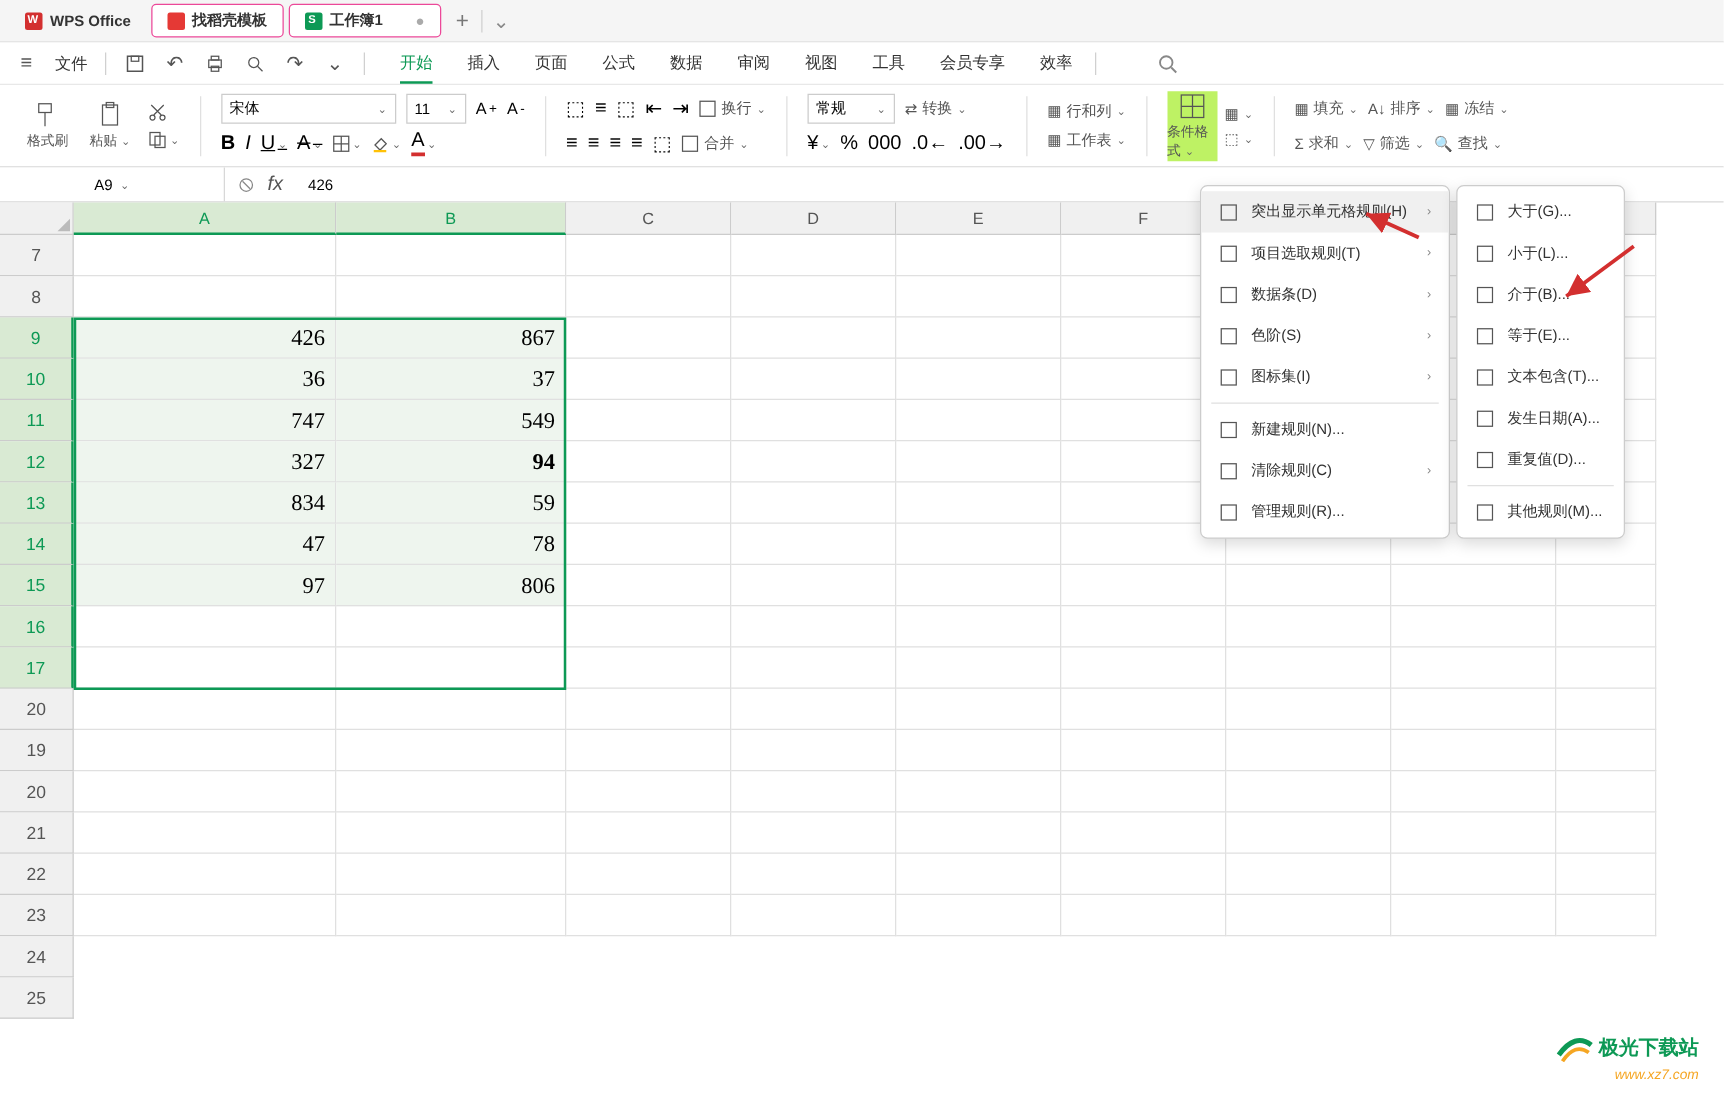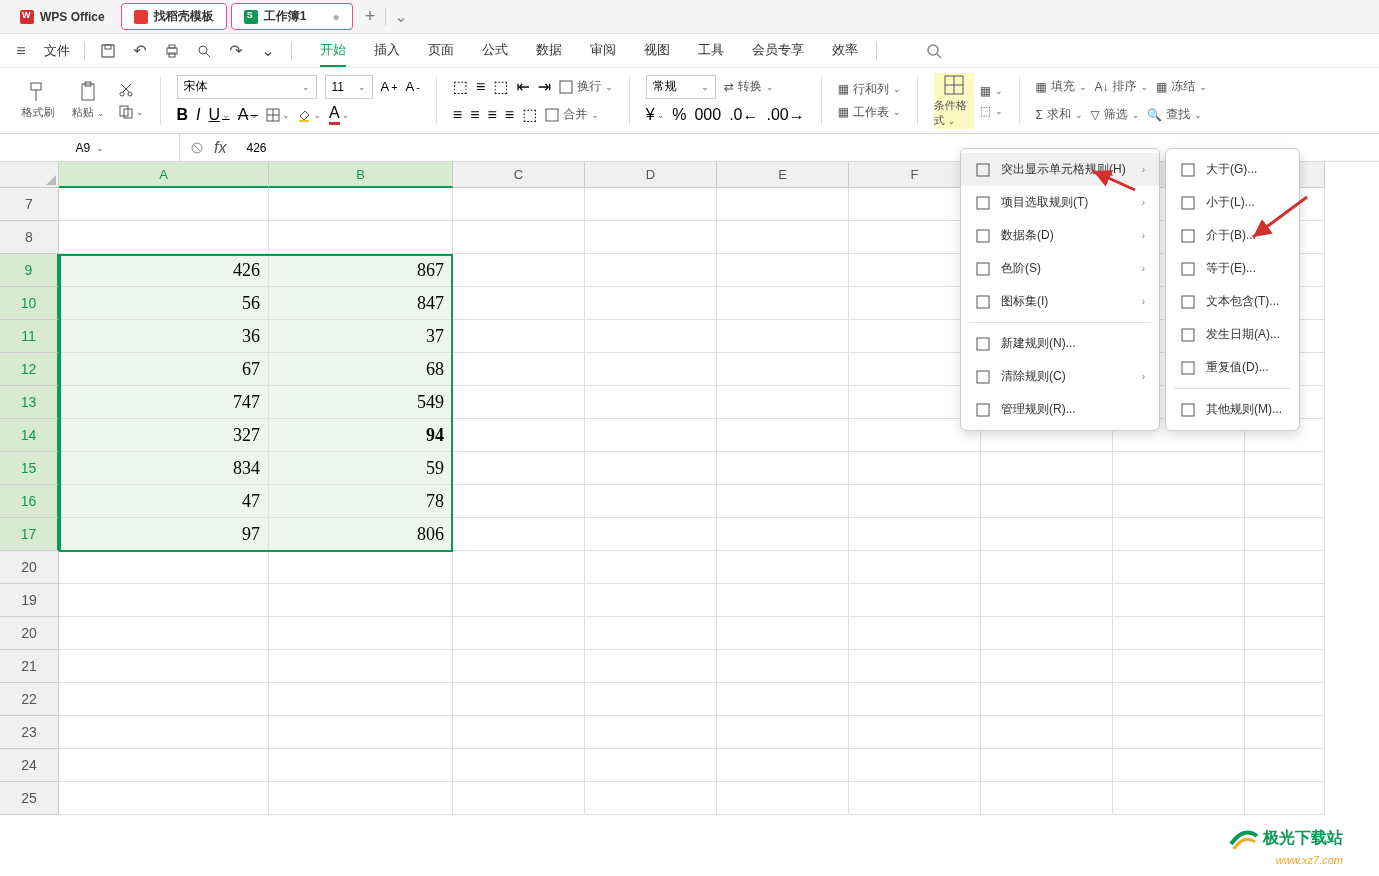--- a/index.html
+++ b/index.html
@@ -32,21 +32,21 @@
 .ribbon-group-horiz { display: flex; align-items: center; gap: 6px; }
 .ribbon-btn-lg { display: flex; flex-direction: column; align-items: center; justify-content: center; width: 40px; height: 56px; cursor: pointer; font-size: 11px; color: #555; gap: 2px; }
 .ribbon-btn-sm { display: flex; align-items: center; cursor: pointer; gap: 2px; }
 .ribbon-sep { width: 1px; height: 48px; background: #e0e0e0; margin: 0 6px; }
 .font-select { width: 140px; height: 24px; border: 1px solid #ccc; font-size: 12px; padding: 2px 6px; background: #fff; display: flex; align-items: center; justify-content: space-between; }
 .size-select { width: 48px; height: 24px; border: 1px solid #ccc; font-size: 12px; padding: 2px 6px; background: #fff; display: flex; align-items: center; justify-content: space-between; }
 .ribbon-two-row { display: flex; flex-direction: column; gap: 6px; }
 .ribbon-row { display: flex; align-items: center; gap: 8px; height: 22px; }
 .dropdown-caret { font-size: 9px; color: #666; }
 .ribbon-text-btn { display: flex; align-items: center; gap: 4px; font-size: 12px; color: #555; cursor: pointer; }
-.active-ribbon { background: #fef9c3; }
+.active-ribbon { background: #bef264; }
 
 
 .formula-bar { height: 28px; display: flex; align-items: center; background: #fff; border-bottom: 1px solid #d8d8d8; }
 .name-box { width: 180px; height: 100%; border-right: 1px solid #d8d8d8; display: flex; align-items: center; justify-content: center; font-size: 12px; gap: 6px; }
 .formula-controls { display: flex; align-items: center; gap: 10px; padding: 0 10px; }
 .formula-input { flex: 1; padding: 0 10px; font-size: 12px; }
 
 
 .sheet { position: relative; }
 .corner { position: absolute; left: 0; top: 0; width: 59px; height: 26px; background: #f0f0f0; border-right: 1px solid #ccc; border-bottom: 1px solid #ccc; display: flex; align-items: flex-end; justify-content: flex-end; padding: 2px; }
@@ -69,21 +69,21 @@
 .menu-item { display: flex; align-items: center; padding: 8px 14px; font-size: 12px; color: #333; cursor: pointer; gap: 10px; position: relative; }
 .menu-item:hover, .menu-item.hover { background: #f0f0f0; }
 .menu-item .arrow { margin-left: auto; font-size: 10px; color: #888; }
 .menu-divider { height: 1px; background: #e0e0e0; margin: 4px 8px; }
 .menu-item-icon { width: 16px; height: 16px; display: flex; align-items: center; justify-content: center; }
 
 
 .arrow-annotation { position: absolute; pointer-events: none; z-index: 200; }
 
 
-.watermark { position: absolute; right: 36px; bottom: 10px; text-align: right; }
+.watermark { position: absolute; right: 20px; bottom: 10px; text-align: right; }
 .watermark-logo { font-size: 16px; font-weight: bold; }
 .watermark-logo .g { color: #0d9955; }
 .watermark-url { font-size: 11px; color: #f5a623; font-style: italic; }
 
 svg { display: block; }
 </style>
 </head>
 <body>
 
 <div class="title-bar">
@@ -396,44 +396,22 @@
         <div class="cell selected" style="width: 184px;">867</div>
         <div class="cell" style="width: 132px;"></div>
         <div class="cell" style="width: 132px;"></div>
         <div class="cell" style="width: 132px;"></div>
         <div class="cell" style="width: 132px;"></div>
         <div class="cell" style="width: 132px;"></div>
         <div class="cell" style="width: 132px;"></div>
         <div class="cell" style="width: 80px;"></div>
       </div>
       <div class="cell-row">
-        <div class="cell selected" style="width: 210px;">56</div>
-        <div class="cell selected" style="width: 184px;">847</div>
-        <div class="cell" style="width: 132px;"></div>
-        <div class="cell" style="width: 132px;"></div>
-        <div class="cell" style="width: 132px;"></div>
-        <div class="cell" style="width: 132px;"></div>
-        <div class="cell" style="width: 132px;"></div>
-        <div class="cell" style="width: 132px;"></div>
-        <div class="cell" style="width: 80px;"></div>
-      </div>
-      <div class="cell-row">
         <div class="cell selected" style="width: 210px;">36</div>
         <div class="cell selected" style="width: 184px;">37</div>
-        <div class="cell" style="width: 132px;"></div>
-        <div class="cell" style="width: 132px;"></div>
-        <div class="cell" style="width: 132px;"></div>
-        <div class="cell" style="width: 132px;"></div>
-        <div class="cell" style="width: 132px;"></div>
-        <div class="cell" style="width: 132px;"></div>
-        <div class="cell" style="width: 80px;"></div>
-      </div>
-      <div class="cell-row">
-        <div class="cell selected" style="width: 210px;">67</div>
-        <div class="cell selected" style="width: 184px;">68</div>
         <div class="cell" style="width: 132px;"></div>
         <div class="cell" style="width: 132px;"></div>
         <div class="cell" style="width: 132px;"></div>
         <div class="cell" style="width: 132px;"></div>
         <div class="cell" style="width: 132px;"></div>
         <div class="cell" style="width: 132px;"></div>
         <div class="cell" style="width: 80px;"></div>
       </div>
       <div class="cell-row">
         <div class="cell selected" style="width: 210px;">747</div>

